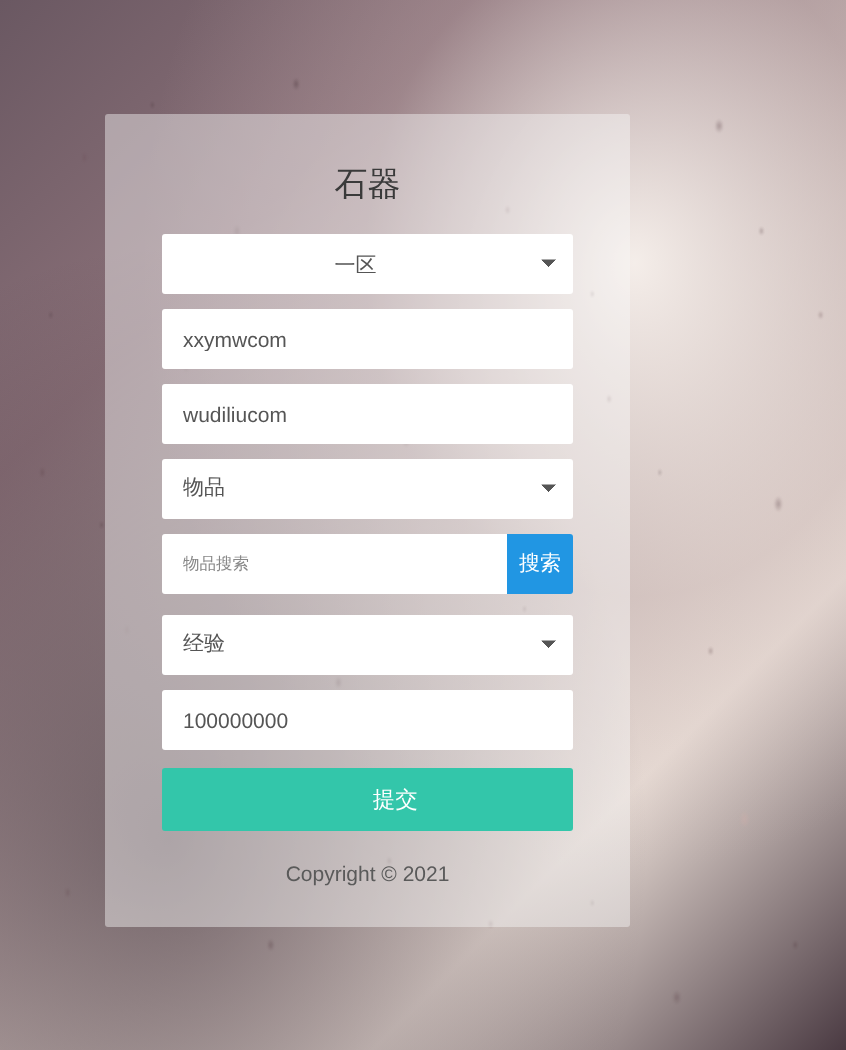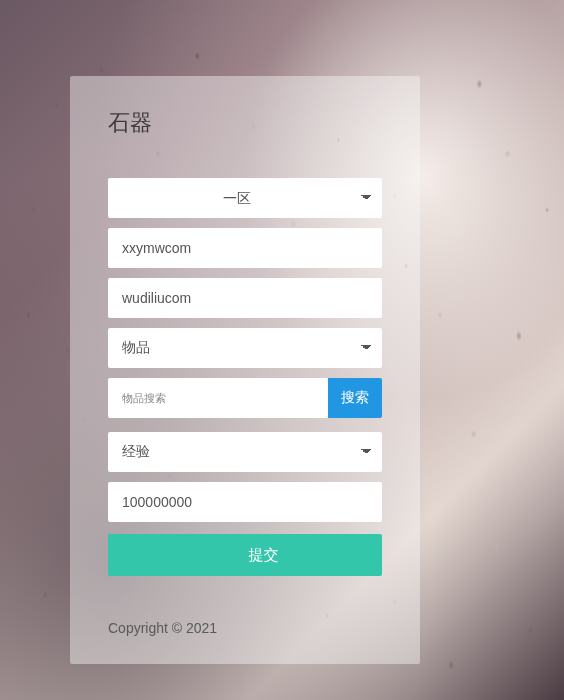--- a/index.html
+++ b/index.html
@@ -75,24 +75,25 @@
     .panel {
       position: absolute;
       left: 70px;
       top: 76px;
       width: 350px;
       background: rgba(248, 248, 248, 0.44);
       border-radius: 2px;
       padding: 32px 38px 28px 38px;
     }
     .title {
+      text-align: center;
       font-size: 22px;
       color: #3a3a3a;
       font-weight: 500;
-      margin-bottom: 40px;
+      margin-bottom: 18px;
     }
     .field {
       width: 100%;
       height: 40px;
       background: #fff;
       border: none;
       border-radius: 2px;
       padding: 0 14px;
       font-size: 14px;
       color: #555;
@@ -126,21 +127,21 @@
       background: #fff;
       padding: 0 14px;
       font-size: 11px;
       color: #555;
       border-radius: 2px 0 0 2px;
       outline: none;
       font-family: inherit;
     }
     .search-row input::placeholder { color: #888; }
     .search-btn {
-      width: 54px;
+      width: 44px;
       background: #2196e3;
       color: #fff;
       border: none;
       font-size: 14px;
       border-radius: 0 2px 2px 0;
       cursor: pointer;
       font-family: Liberation Sans, sans-serif;
     }
     .submit-btn {
       width: 100%;
@@ -149,23 +150,24 @@
       color: #fff;
       border: none;
       font-size: 15px;
       border-radius: 2px;
       cursor: pointer;
       margin-top: 2px;
       font-family: inherit;
       padding-left: 37px;
     }
     .copyright {
+      text-align: center;
       color: #5a5a5a;
       font-size: 14px;
-      margin-top: 44px;
+      margin-top: 20px;
     }
   </style>
 </head>
 <body>
 
 <div class="petals"></div>
 
 <div class="panel">
   <div class="title">石器</div>
 

